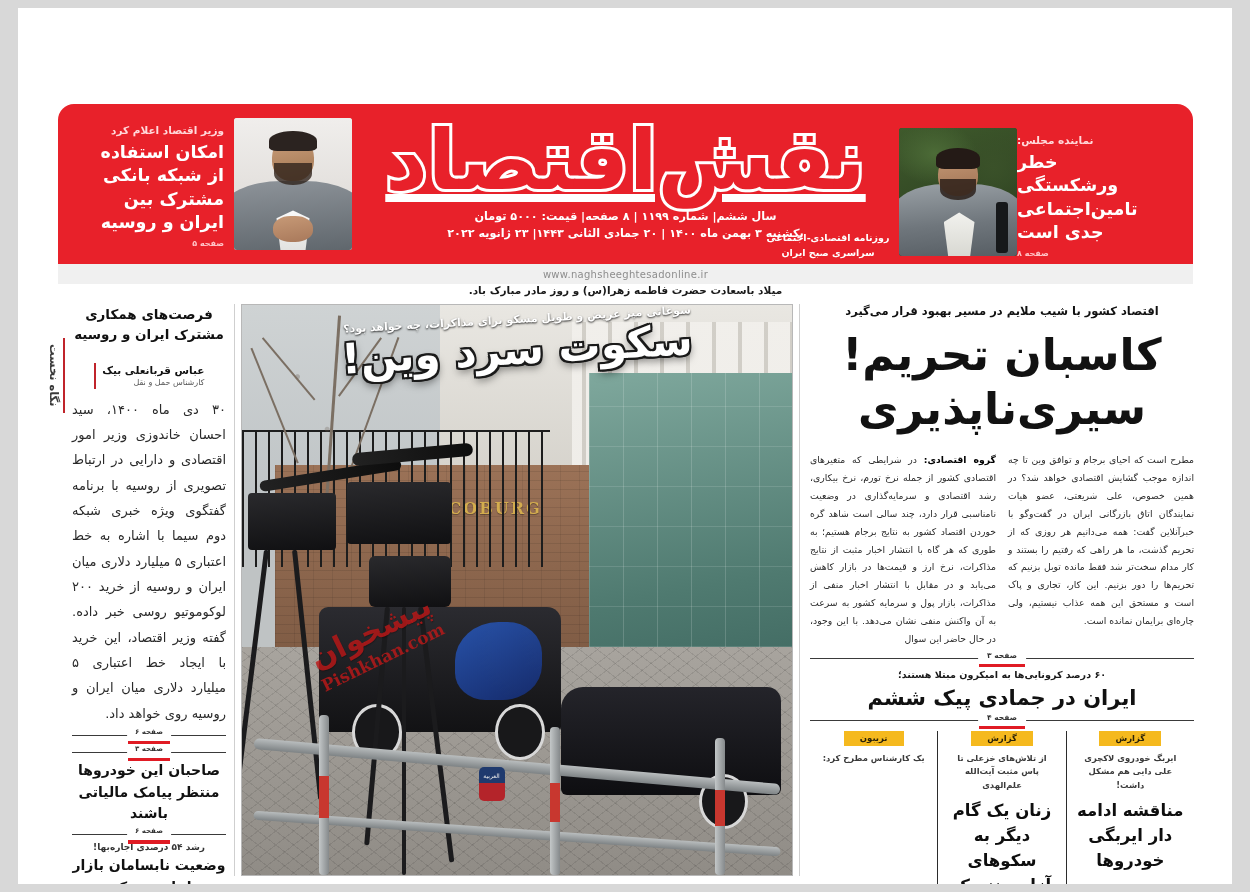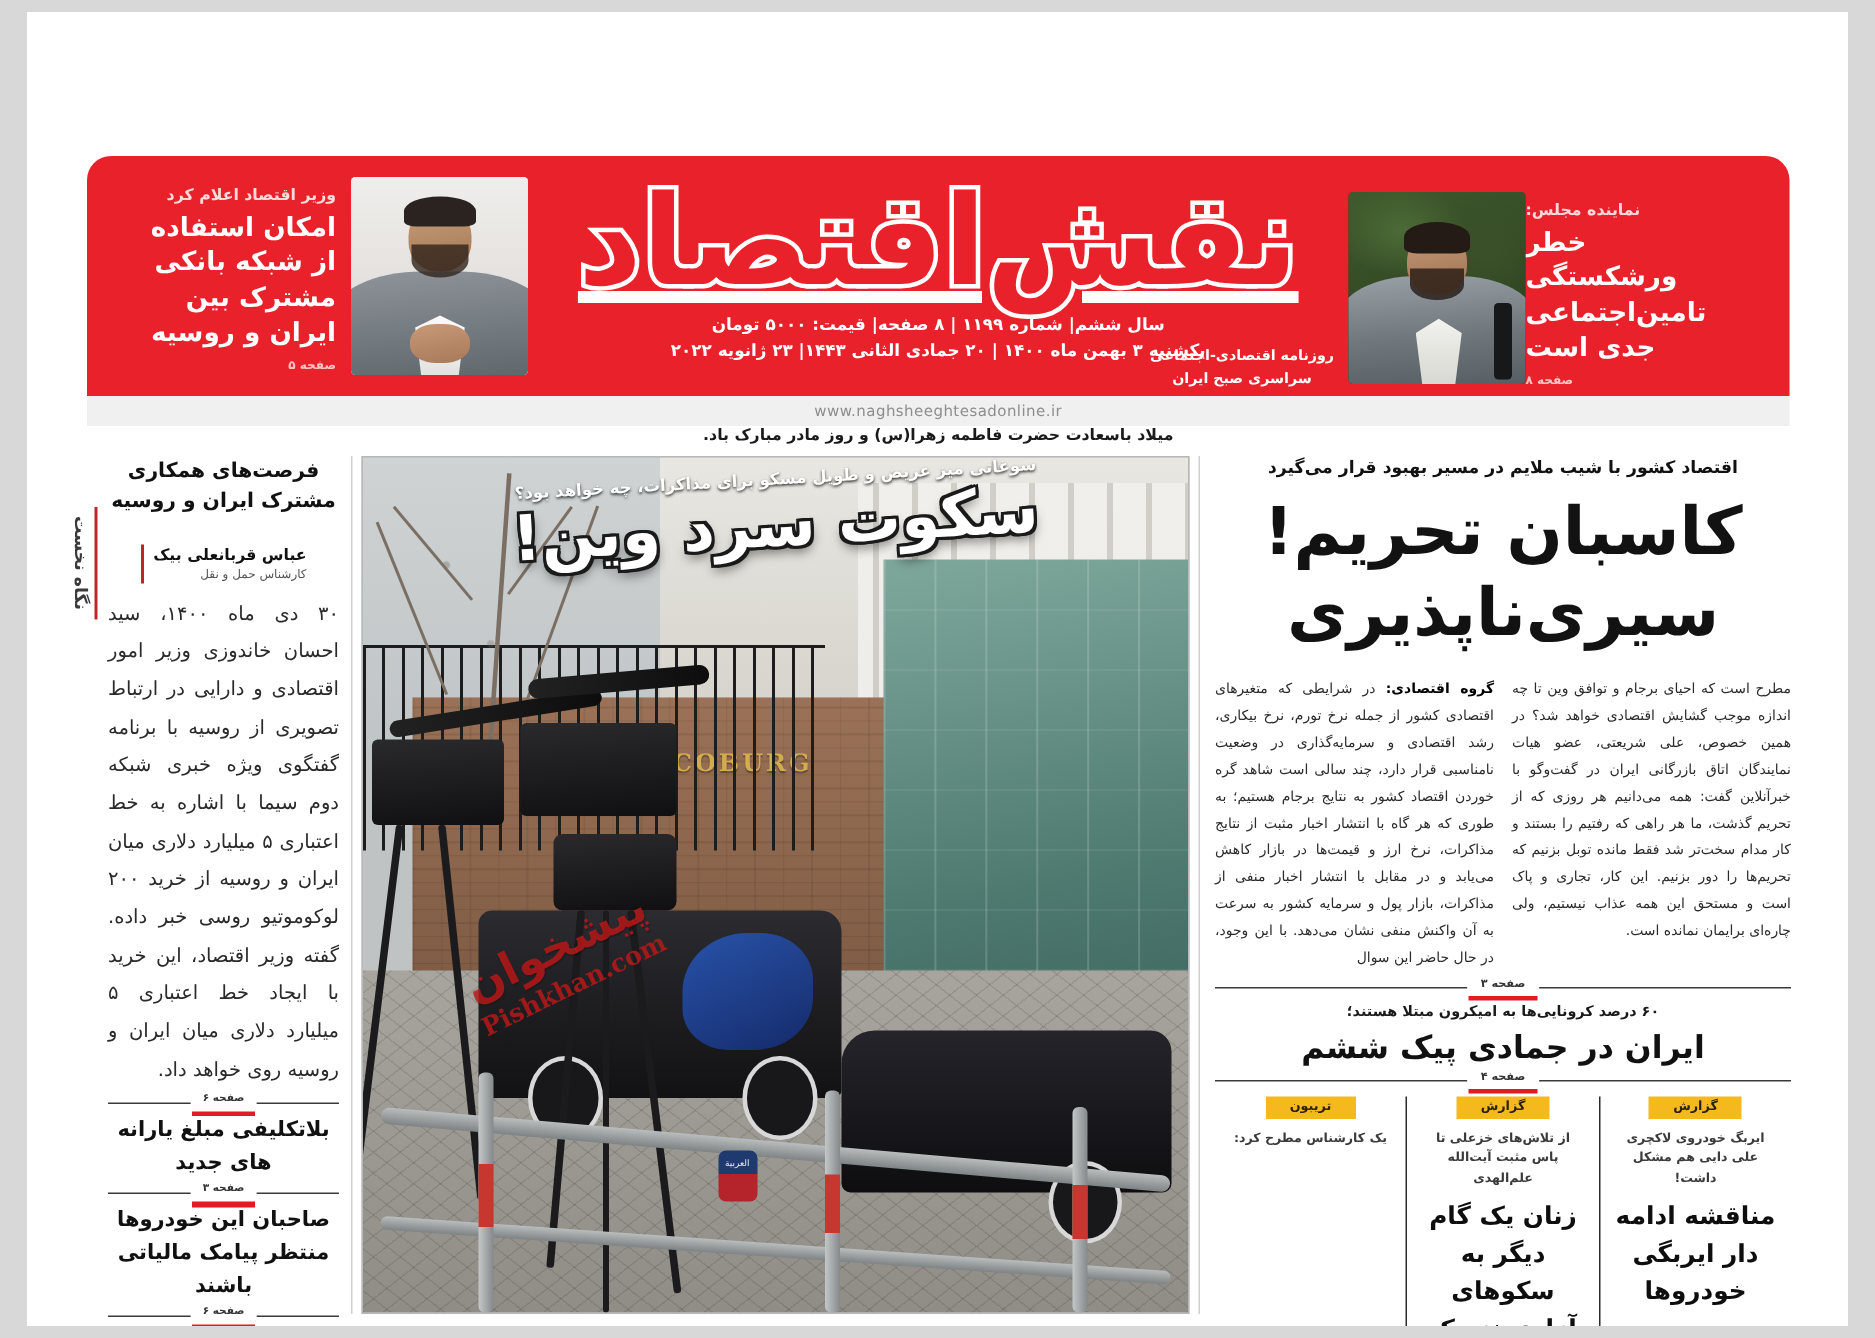--- a/index.html
+++ b/index.html
@@ -639,21 +639,20 @@
             <div class="rl">کارشناس حمل و نقل</div>
           </div>
           <div class="bar"></div>
         </div>
         <div class="side-body">۳۰ دی ماه ۱۴۰۰، سید احسان خاندوزی وزیر امور اقتصادی و دارایی در ارتباط تصویری از روسیه با برنامه گفتگوی ویژه خبری شبکه دوم سیما با اشاره به خط اعتباری ۵ میلیارد دلاری میان ایران و روسیه از خرید ۲۰۰ لوکوموتیو روسی خبر داده. گفته وزیر اقتصاد، این خرید با ایجاد خط اعتباری ۵ میلیارد دلاری میان ایران و روسیه روی خواهد داد.</div>
         <div class="side-rule">
           <span class="chip">صفحه ۶</span>
           <span class="dash"></span>
         </div>
 
-        <div class="side-item-title">بلاتکلیفی مبلغ یارانه های جدید</div>
         <div class="side-rule">
           <span class="chip">صفحه ۳</span>
           <span class="dash"></span>
         </div>
 
         <div class="side-item-title">صاحبان این خودروها منتظر پیامک مالیاتی باشند</div>
         <div class="side-rule">
           <span class="chip">صفحه ۶</span>
           <span class="dash"></span>
         </div>

